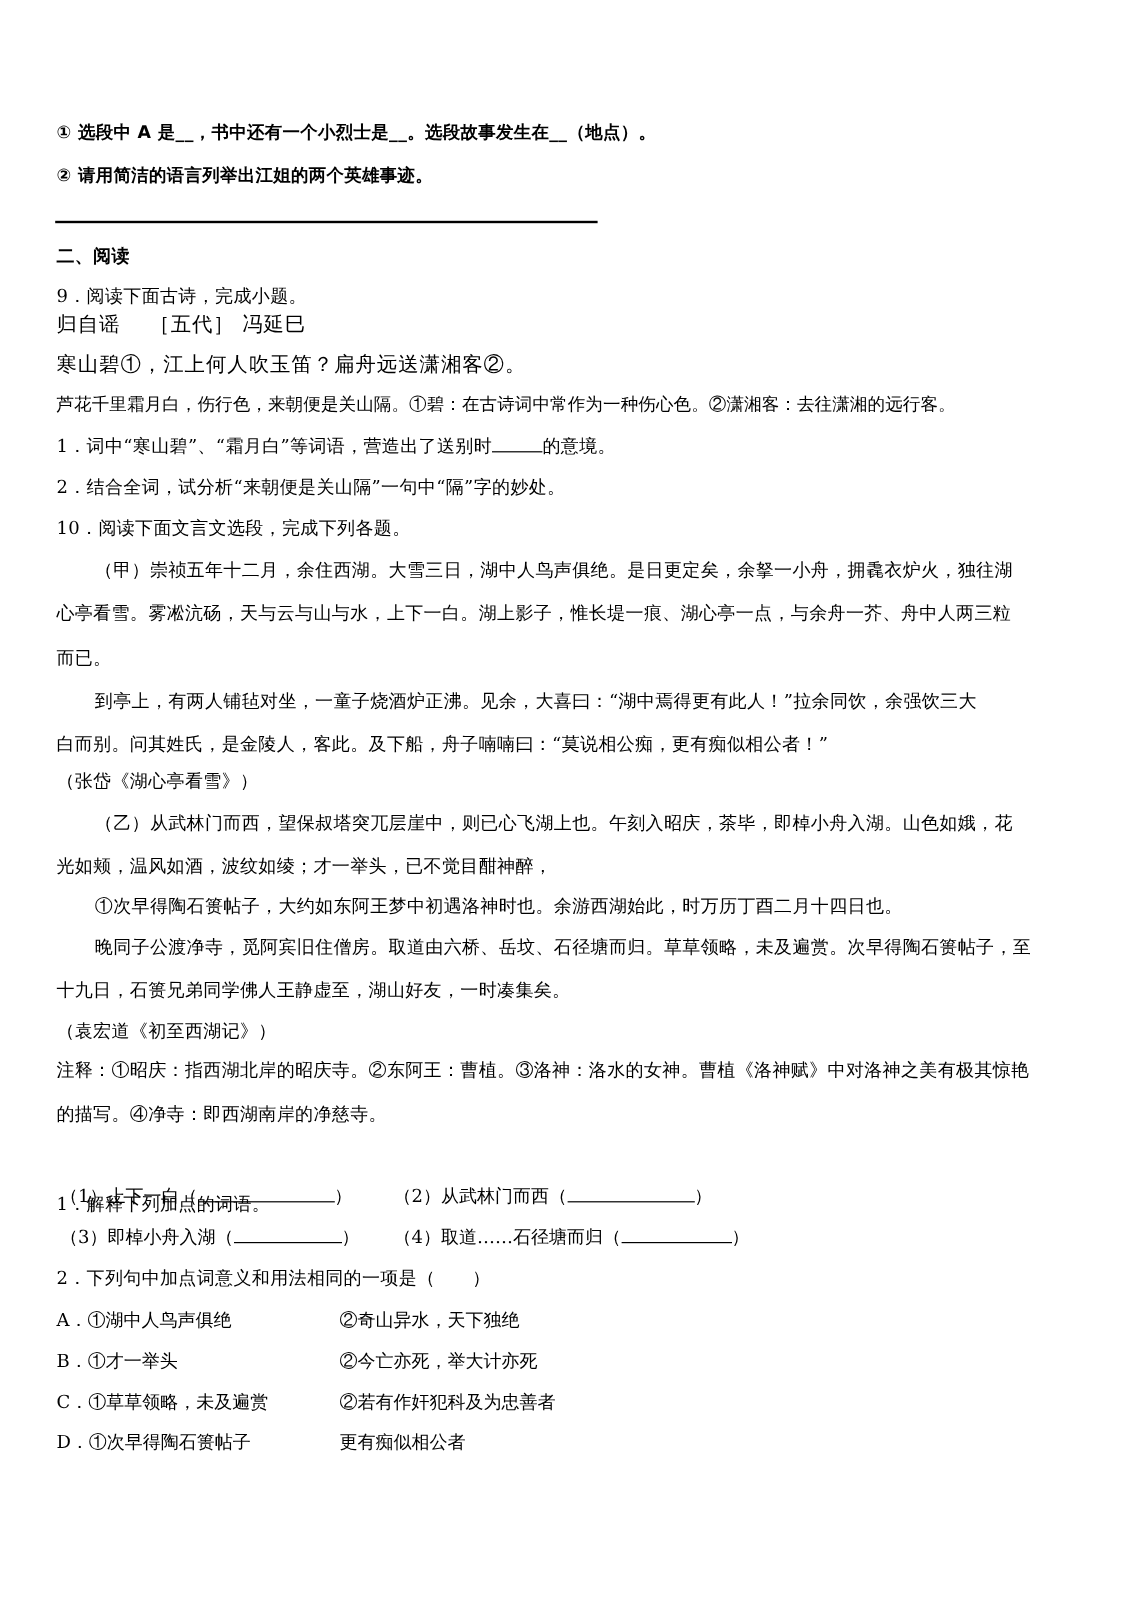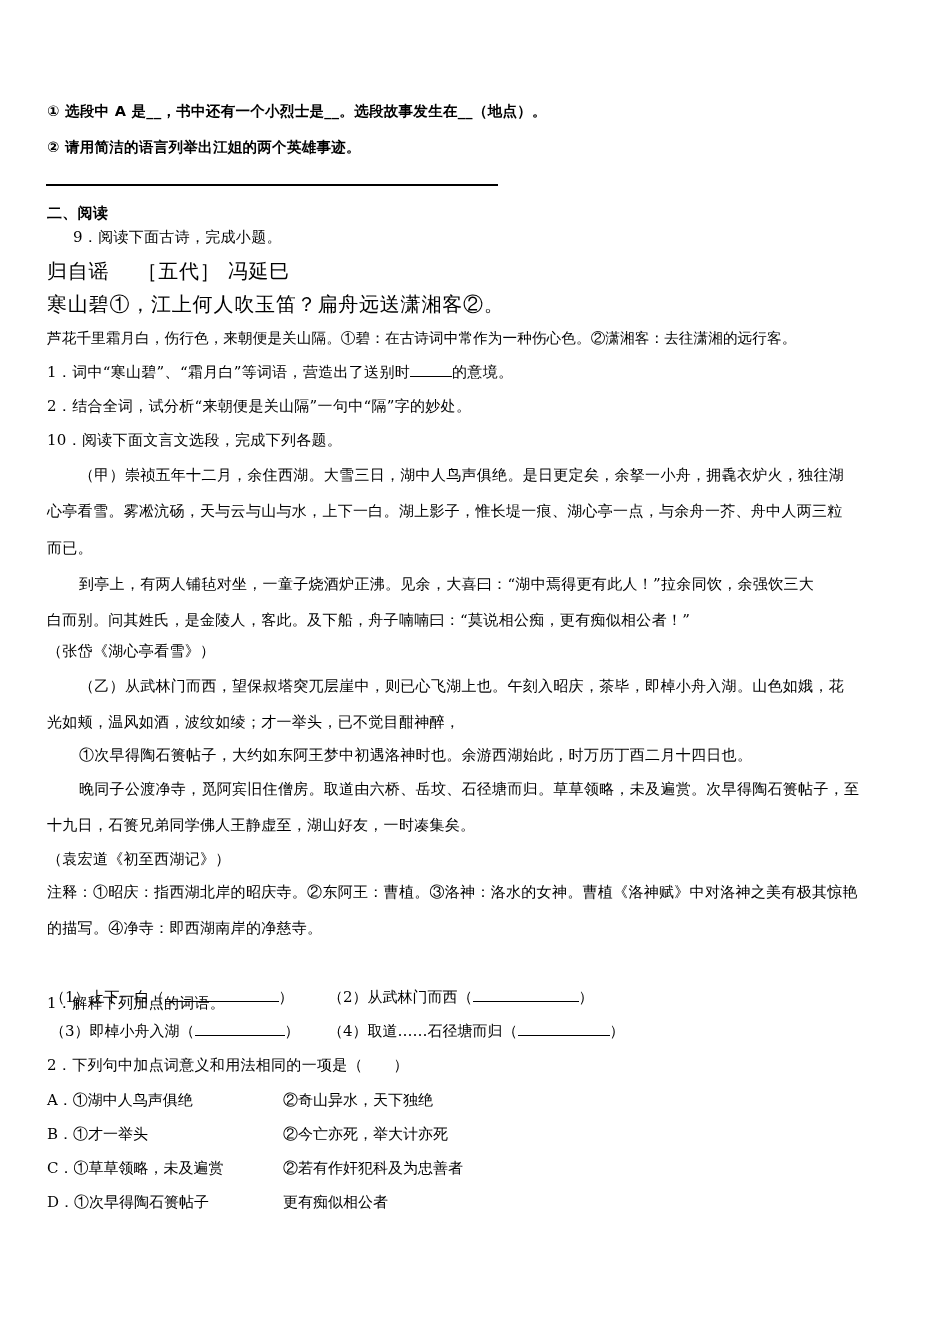--- a/index.html
+++ b/index.html
@@ -9,21 +9,21 @@
       color: #000000;
     }
     .page { position: absolute; left: 0; top: 0; width: 918px; height: 1344px; }
     .line {
       position: absolute; left: 47px; white-space: nowrap;
       font-size: 15px; line-height: 20px; letter-spacing: 0.3px;
     }
     .bold { font-weight: bold; font-family: "DejaVu Sans", "Liberation Sans", sans-serif; font-size: 14.5px; }
     .section-title { font-weight: bold; font-family: "DejaVu Sans", "Liberation Sans", sans-serif; font-size: 15px; }
     .indent { left: 79px; }
-    .poem { font-size: 20px; letter-spacing: 0.8px; }
+    .poem { font-size: 17px; letter-spacing: 0.8px; }
     .hr-answer {
       position: absolute; left: 46px; top: 184px; width: 452px; height: 0;
       border-top: 2px solid #000;
     }
     .blank { display: inline-block; border-bottom: 1px solid #000; height: 14px; vertical-align: baseline; }
     .opt-left { position: absolute; left: 47px; }
     .opt-right { position: absolute; left: 283px; }
     .opt-row { position: absolute; left: 0; width: 950px; height: 20px; font-size: 15px; line-height: 20px; white-space: nowrap; }
     .fill-row { position: absolute; left: 0; width: 950px; height: 20px; font-size: 15px; line-height: 20px; white-space: nowrap; padding-left: 24px; }
     .fill-a { position: absolute; left: 50px; }
@@ -33,21 +33,21 @@
 <body>
 
 <div class="page">
 
   <div class="line bold" style="top:101px;">① 选段中 A 是__，书中还有一个小烈士是__。选段故事发生在__（地点）。</div>
   <div class="line bold" style="top:137px;">② 请用简洁的语言列举出江姐的两个英雄事迹。</div>
   <div class="hr-answer"></div>
 
   <div class="line section-title" style="top:203px;">二、阅读</div>
 
-  <div class="line" style="top:227px;margin-left:26px;">9．阅读下面古诗，完成小题。</div>
+  <div class="line" style="top:237px;">9．阅读下面古诗，完成小题。</div>
   <div class="line poem" style="top:261px;">归自谣　 ［五代］ 冯延巳</div>
   <div class="line poem" style="top:294px;">寒山碧①，江上何人吹玉笛？扁舟远送潇湘客②。</div>
   <div class="line" style="top:328px; font-size:14.6px; letter-spacing:0.1px;">芦花千里霜月白，伤行色，来朝便是关山隔。①碧：在古诗词中常作为一种伤心色。②潇湘客：去往潇湘的远行客。</div>
   <div class="line" style="top:362px;">
     <span>1．词中“寒山碧”、“霜月白”等词语，营造出了送别时</span><span class="blank" style="width:42px;"></span><span>的意境。</span>
   </div>
   <div class="line" style="top:396px;">2．结合全词，试分析“来朝便是关山隔”一句中“隔”字的妙处。</div>
 
   <div class="line" style="top:430px;">10．阅读下面文言文选段，完成下列各题。</div>
 

